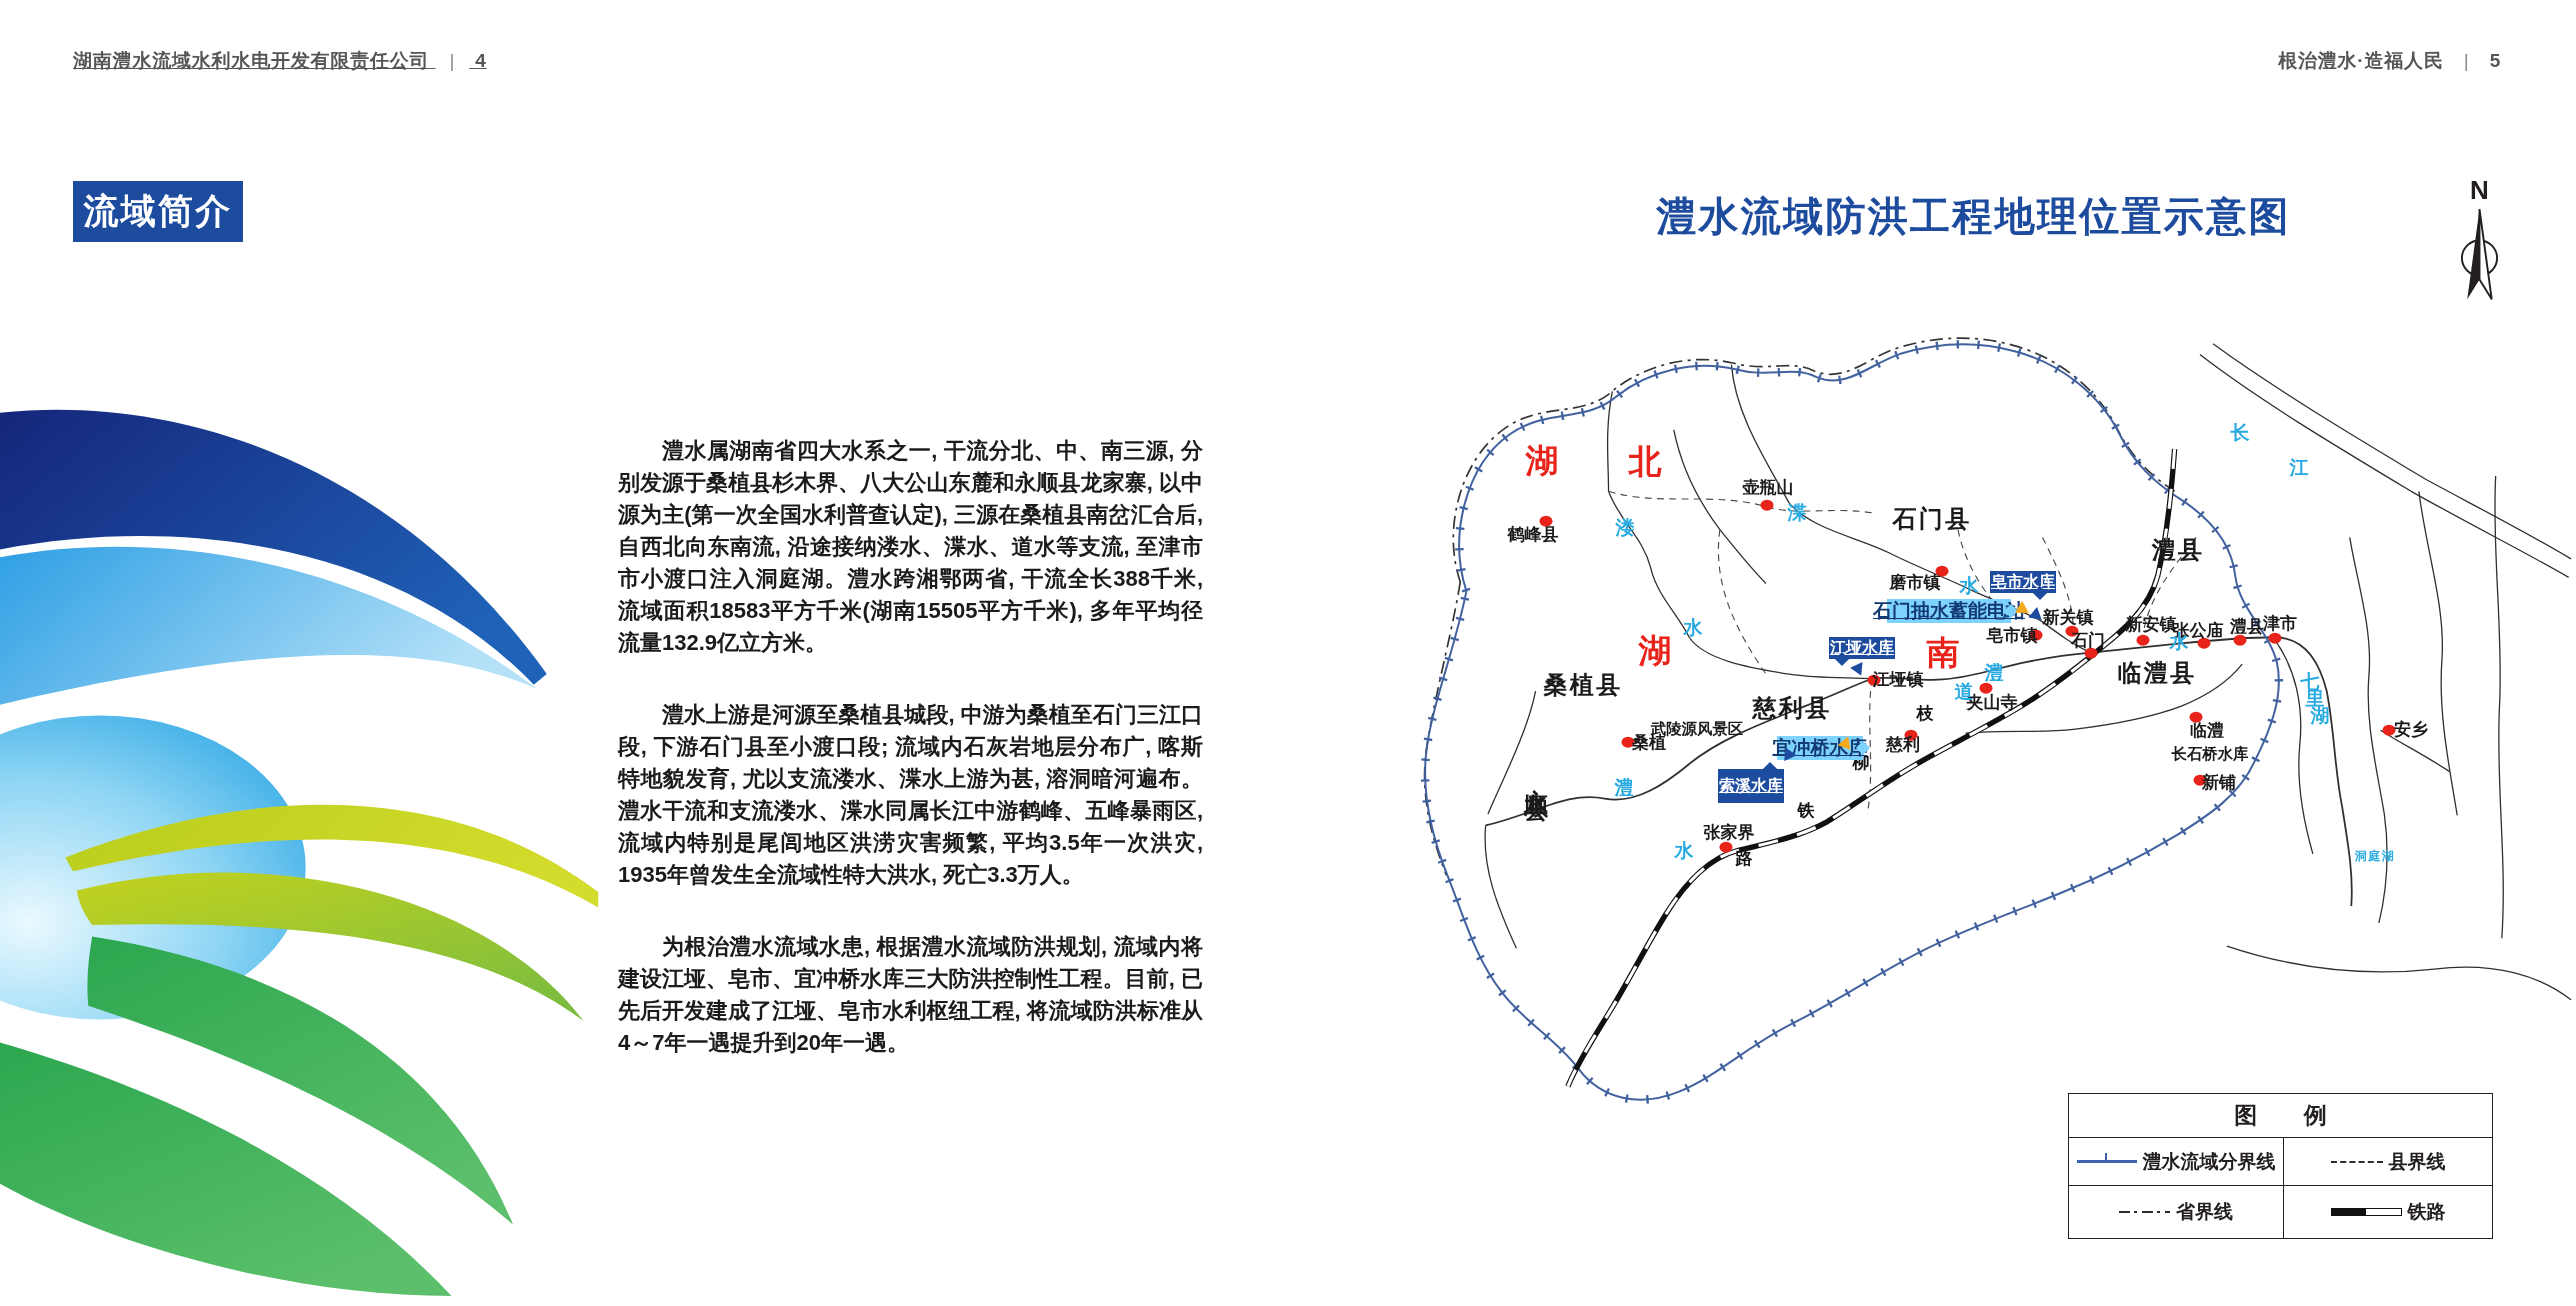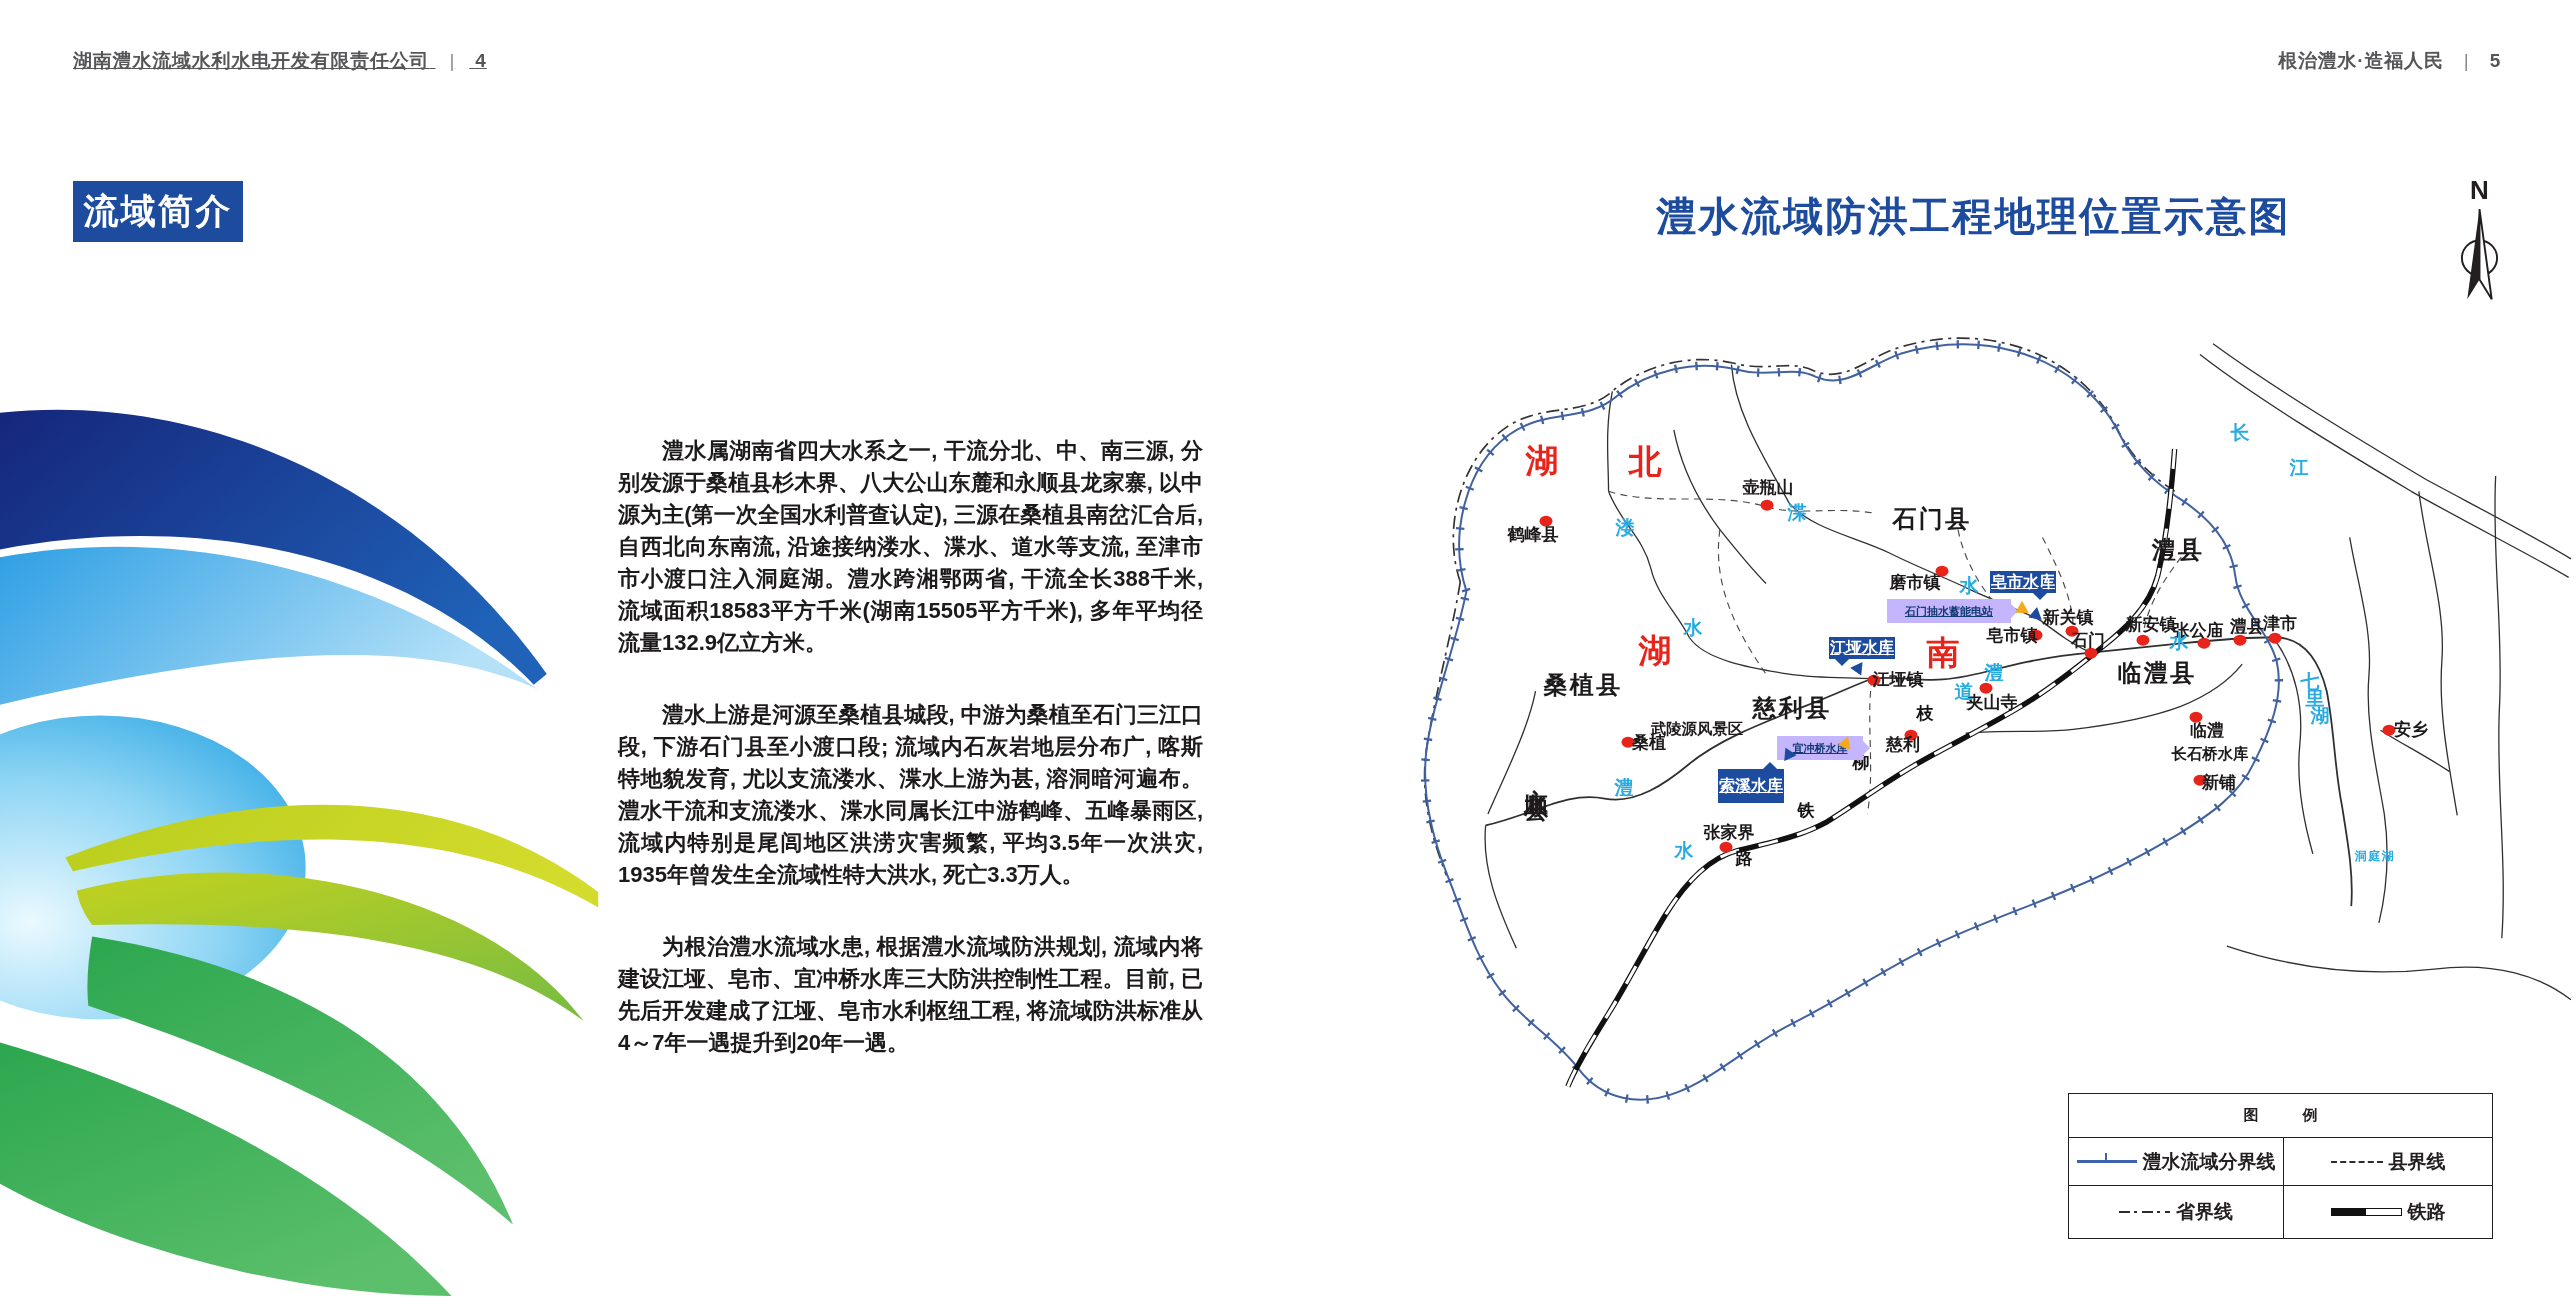--- a/index.html
+++ b/index.html
@@ -23,21 +23,21 @@
 
   
   #map-title{position:absolute;left:1651px;top:189px;width:645px;text-align:center;
       font-size:40px;font-weight:900;color:#1d4c9f;letter-spacing:2.3px;}
   #compass{position:absolute;left:2455px;top:177px;width:49px;text-align:center;}
   #compass .n{font-size:26px;font-weight:900;color:#231f20;line-height:26px;}
 
   
   #legend{position:absolute;left:2068px;top:1093px;width:425px;height:146px;border:1.5px solid #231f20;box-sizing:border-box;}
   #legend .ltitle{height:43px;border-bottom:1.5px solid #231f20;display:flex;align-items:center;justify-content:center;
-      font-size:15px;font-weight:900;letter-spacing:20px;text-indent:20px;}
+      font-size:23px;font-weight:900;letter-spacing:20px;text-indent:20px;}
   #legend .grid{display:grid;grid-template-columns:215px 1fr;grid-template-rows:48px 1fr;height:100px;}
   #legend .cell{display:flex;align-items:center;justify-content:center;gap:6px;border-bottom:1.5px solid #231f20;border-right:1.5px solid #231f20;}
   #legend .cell:nth-child(2n){border-right:none;}
   #legend .cell:nth-child(n+3){border-bottom:none;}
   #legend .cell .lab{font-size:19px;font-weight:900;}
   .sym{display:inline-block;position:relative;}
   .sym.basin-boundary{width:60px;height:2.3px;background:#3c63ab;}
   .sym.basin-boundary::after{content:"";position:absolute;left:28px;top:-7.7px;width:2.3px;height:7.7px;background:#3c63ab;}
   .sym.county-boundary{width:52px;height:0;border-top:2.3px dashed #2b2b2b;}
   .sym.province-boundary{width:51px;height:2.3px;
@@ -50,21 +50,21 @@
   .county-label{position:absolute;transform:translate(-50%,-50%);font-size:24px;font-weight:900;color:#1d1a1b;letter-spacing:2.3px;white-space:nowrap;}
   .county-label.vertical{writing-mode:vertical-rl;letter-spacing:4.6px;}
   .town-label{position:absolute;transform:translate(-50%,-50%);font-size:17px;font-weight:900;color:#1d1a1b;white-space:nowrap;}
   .plain-label{position:absolute;transform:translate(-50%,-50%);font-size:15.4px;font-weight:900;color:#1d1a1b;white-space:nowrap;}
   .river-char{position:absolute;transform:translate(-50%,-50%);font-size:19px;font-weight:900;color:#29abe2;}
   .lake-label{position:absolute;transform:translate(-50%,-50%);font-size:12px;font-weight:900;color:#29abe2;letter-spacing:1.5px;white-space:nowrap;}
   .rail-char{position:absolute;transform:translate(-50%,-50%);font-size:17px;font-weight:900;color:#141414;}
   .city-dot{position:absolute;transform:translate(-50%,-50%);width:13px;height:10.7px;border-radius:50%;background:#e8231a;}
   .res-box{position:absolute;display:flex;align-items:center;justify-content:center;font-weight:900;white-space:nowrap;text-decoration:underline;}
   .res-box.blue{background:#1d4c9f;color:#fff;font-size:16px;}
-  .res-box.orange{background:#c4b5fd;color:#143a74;font-size:11px;}
+  .res-box.orange{background:#7dd3fc;color:#143a74;font-size:19px;}
   .res-box::after{content:"";position:absolute;width:10px;height:10px;background:inherit;}
   .res-box.tail-bl::after{left:7.7px;bottom:-4.6px;transform:rotate(45deg);}
   .res-box.tail-br::after{right:10.7px;bottom:-4.6px;transform:rotate(45deg);}
   .res-box.tail-tr::after{right:9.2px;top:-4.6px;transform:rotate(45deg);}
   .res-box.tail-r::after{right:-4.6px;top:50%;margin-top:-4.6px;transform:rotate(45deg);}
   .dam{position:absolute;width:14px;height:12.3px;clip-path:polygon(50% 0,0 100%,100% 100%);transform-origin:center;}
 </style>
 </head>
 <body>
 

